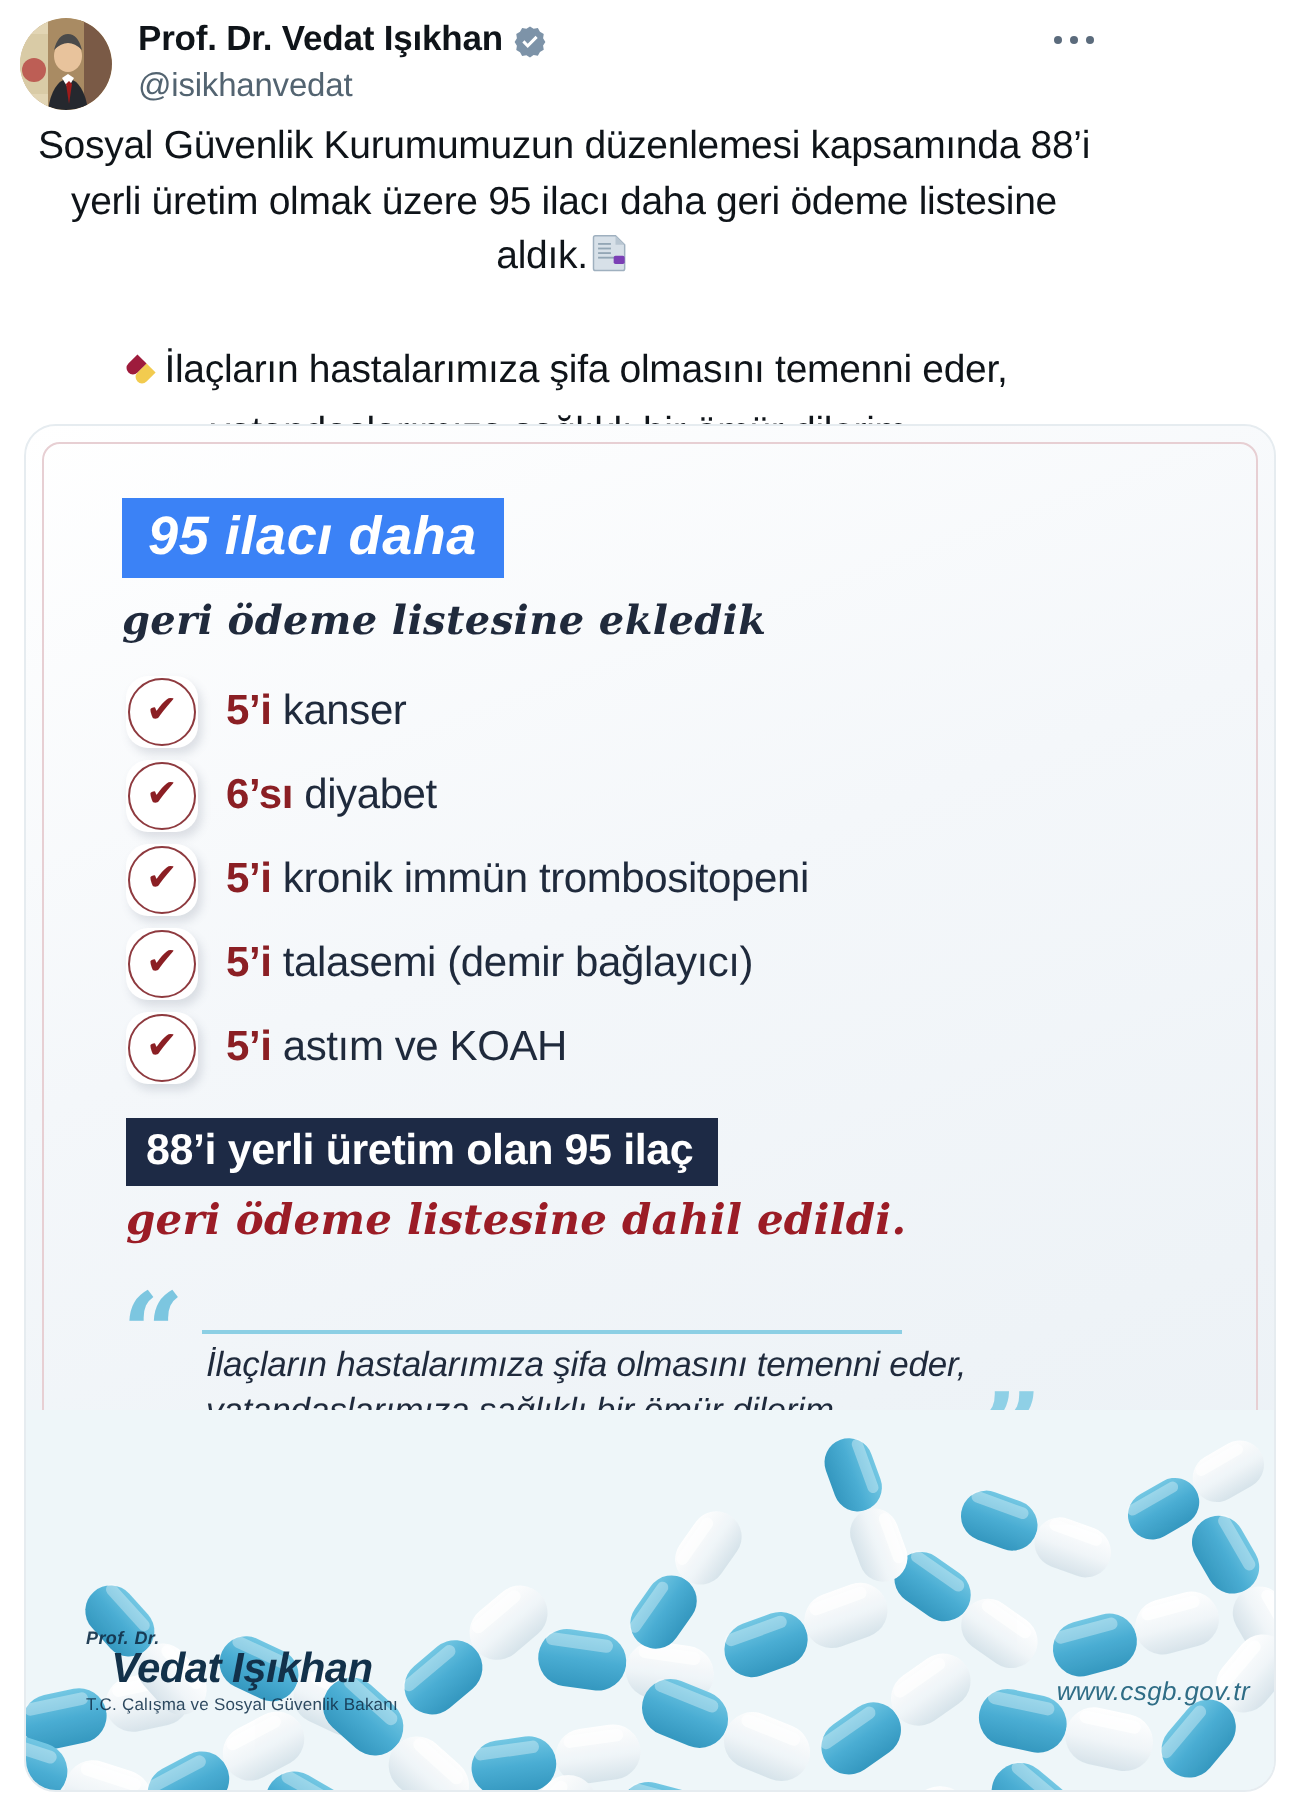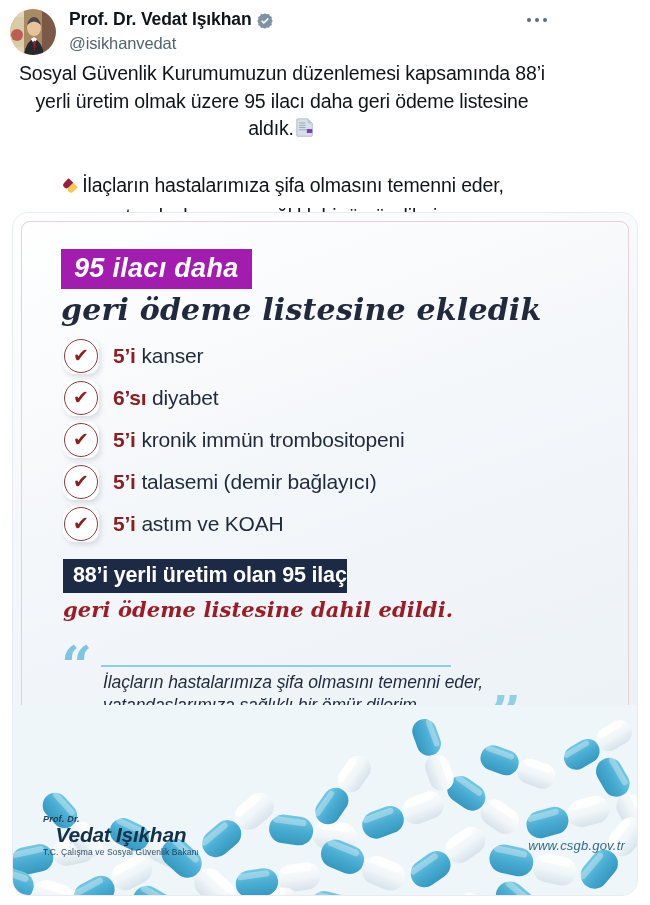--- a/index.html
+++ b/index.html
@@ -35,28 +35,28 @@
     position:absolute;left:12px;top:212px;width:626px;height:684px;
     border-radius:16px;overflow:hidden;border:1px solid #e6ecf0;
     background:#f3f6f9;box-sizing:border-box;
   }
   .media-inner{position:absolute;inset:0;background:
      linear-gradient(160deg,#ffffff 0%,#f4f7fa 38%,#eef3f7 70%,#eaf0f5 100%);}
   .hairline{position:absolute;left:8px;top:8px;right:8px;bottom:8px;border:1px solid #e7cfd3;border-radius:9px;pointer-events:none;}
 
   
   .ig-badge{
-    display:inline-block;background:#a21caf;color:#fff;
+    display:inline-block;background:#3b82f6;color:#fff;
     font-size:27px;font-weight:bold;font-style:italic;letter-spacing:0.3px;
     padding:4px 13px 6px 13px;line-height:30px;
   }
   .ig-head{position:absolute;left:48px;top:36px;}
   .ig-script{
     font-family:"DejaVu Serif",serif;font-style:italic;font-weight:bold;
-    font-size:30px;color:#202a3c;margin-top:3px;letter-spacing:0.2px;
+    font-size:20px;color:#202a3c;margin-top:3px;letter-spacing:0.2px;
     line-height:36px;
   }
 
   
   .ig-list{position:absolute;left:50px;top:122px;}
   .ig-row{display:flex;align-items:center;height:42px;margin-bottom:0px;}
   .chk{
     width:36px;height:36px;flex:0 0 36px;background:#fff;border-radius:11px;
     box-shadow:2px 3px 5px rgba(90,100,120,.18);
     display:flex;align-items:center;justify-content:center;position:relative;
@@ -67,21 +67,21 @@
   }
   .chk span{color:#8b1f24;font-size:19px;font-weight:bold;line-height:1;position:relative;top:-1px;}
   .ig-txt{margin-left:14px;font-size:21px;color:#1f2a3c;letter-spacing:-0.2px;white-space:nowrap;text-align:center;}
   .ig-txt b{color:#8b1f24;font-weight:bold;}
 
   
   .ig-mid{position:absolute;left:50px;top:342px;}
   .ig-mid .line1{font-size:20.5px;color:#3d4656;letter-spacing:-0.2px;line-height:26px;}
   .ig-mid .badge2{
     display:inline-block;background:#1d2a45;color:#fff;font-size:21.5px;font-weight:bold;
-    padding:3px 0 5px 10px;margin-top:4px;line-height:26px;letter-spacing:-0.2px;
+    padding:3px 12px 5px 10px;margin-top:4px;line-height:26px;letter-spacing:-0.2px;
   }
   .ig-mid .line3{
     font-family:"DejaVu Serif",serif;font-style:italic;font-weight:bold;
     font-size:21px;color:#9b1c26;margin-top:4px;letter-spacing:0.1px;
   }
 
   
   .ig-quote{position:absolute;left:48px;top:436px;width:500px;}
   .q-mark{
     font-family:"DejaVu Serif",serif;font-size:54px;color:#7cc6e0;line-height:34px;

